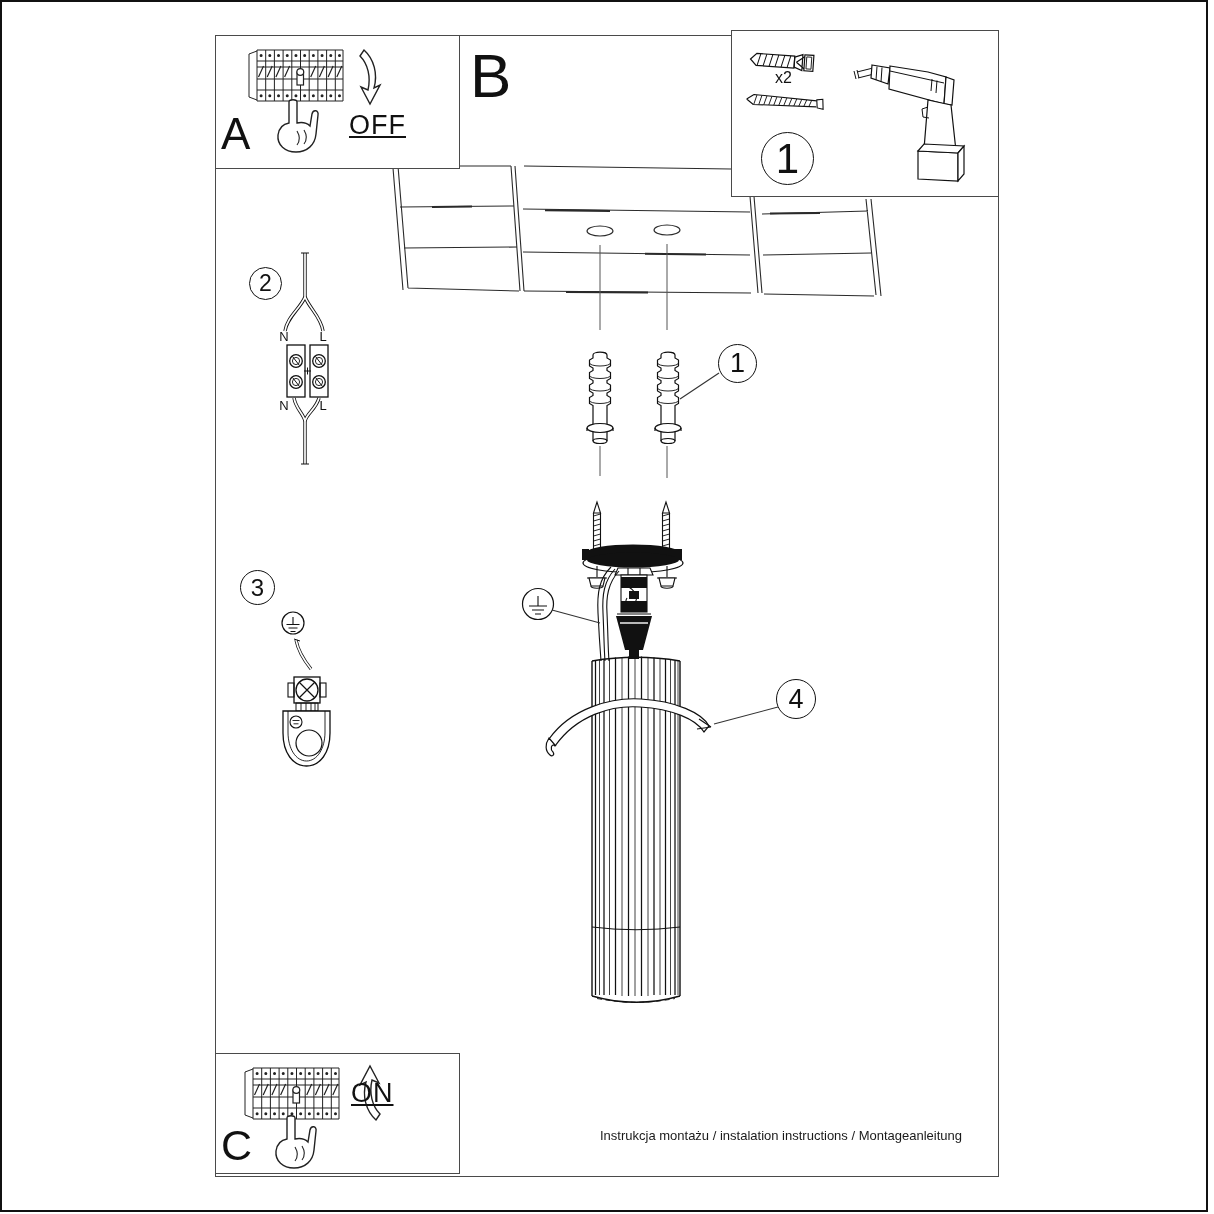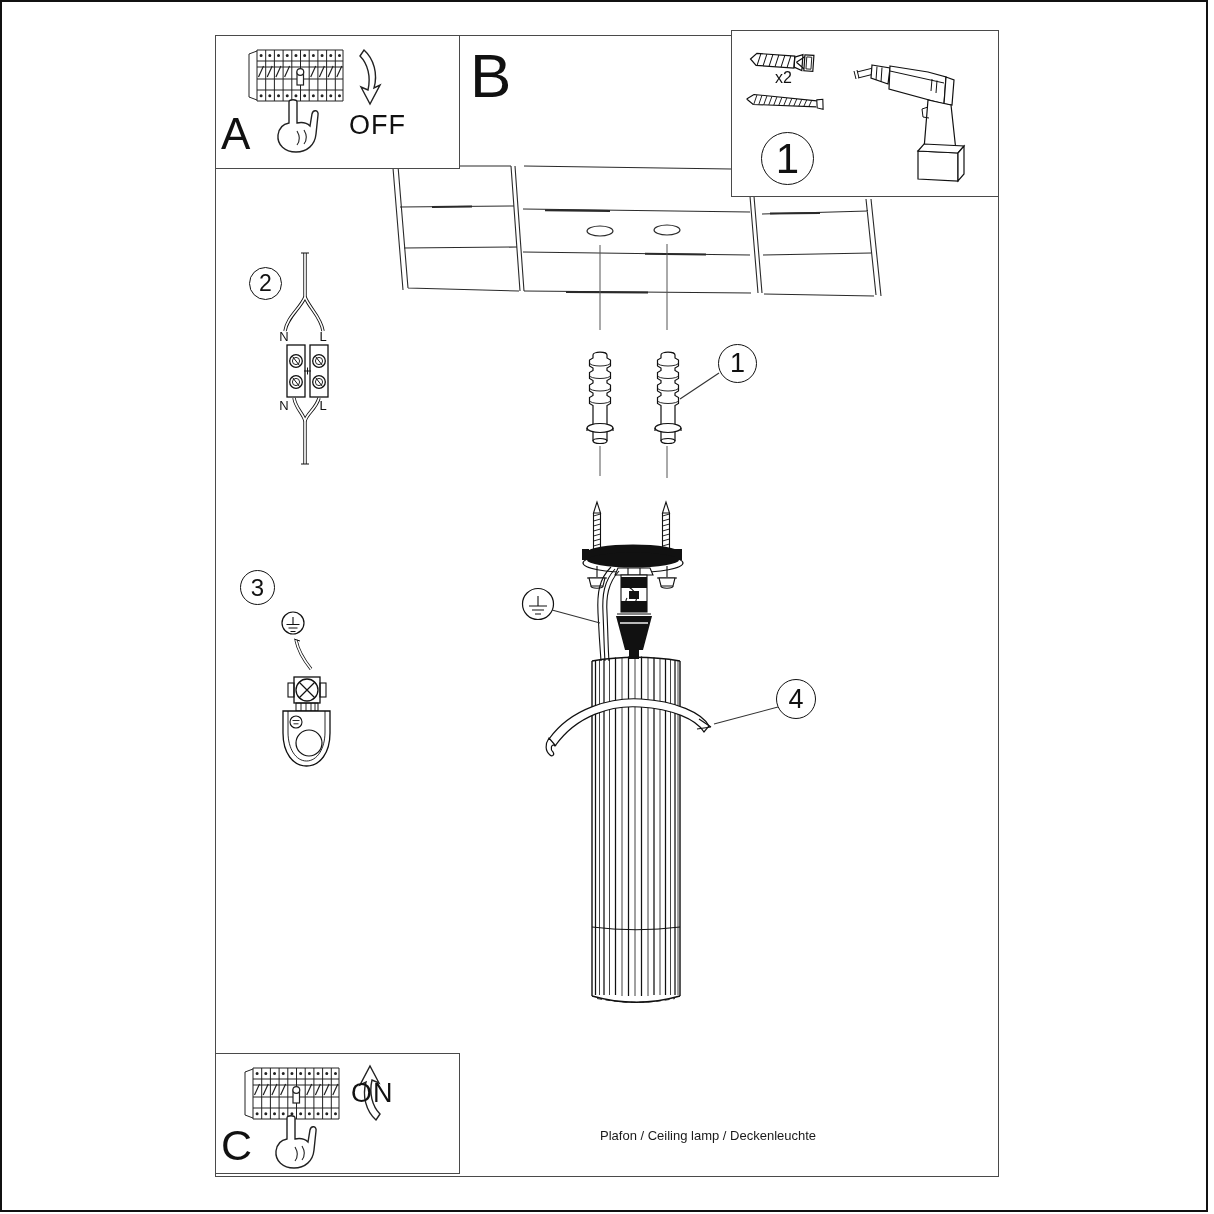--- a/index.html
+++ b/index.html
@@ -5,21 +5,21 @@
   html,body{margin:0;padding:0;background:#fff;}
   #page{position:relative;width:1214px;height:1214px;background:#fff;overflow:hidden;
         font-family:"Liberation Sans","DejaVu Sans",sans-serif;color:#111;}
   #page-border{position:absolute;left:0;top:0;width:1208px;height:1212px;
         border:2px solid #111;box-sizing:border-box;z-index:0;}
   #main-frame{position:absolute;left:215px;top:35px;width:784px;height:1142px;
         border:1.4px solid #4a4a4a;box-sizing:border-box;z-index:1;background:transparent;}
   #art{position:absolute;left:0;top:0;z-index:2;}
   .box{position:absolute;background:#fff;border:1.4px solid #4a4a4a;box-sizing:border-box;z-index:3;}
   .label-letter{position:absolute;z-index:5;line-height:1;}
-  .state-word{position:absolute;z-index:5;font-size:27px;letter-spacing:1px;line-height:1;}
+  .state-word{position:absolute;z-index:5;font-size:27px;letter-spacing:1px;line-height:1;text-decoration:underline;}
   .callout{position:absolute;z-index:5;border:1.6px solid #111;border-radius:50%;
         background:#fff;display:flex;align-items:center;justify-content:center;line-height:1;}
   .nl{position:absolute;z-index:5;width:18px;text-align:center;font-size:13px;line-height:1;}
   #footer{position:absolute;left:600px;top:1127px;z-index:5;font-size:13px;line-height:18.5px;color:#1a1a1a;}
   #x2{position:absolute;left:775px;top:70px;z-index:5;font-size:16px;line-height:1;}
   svg{display:block;}
 </style>
 </head>
 <body>
 
@@ -258,15 +258,15 @@
   <div class="callout" style="left:249px;top:267px;width:31px;height:31px;font-size:23px;">2</div>
   <div class="callout" style="left:240px;top:570px;width:33px;height:33px;font-size:24px;">3</div>
   <div class="callout" style="left:776px;top:679px;width:38px;height:38px;font-size:27px;">4</div>
 
   <div class="nl" style="left:275px;top:330px;">N</div>
   <div class="nl" style="left:314px;top:330px;">L</div>
   <div class="nl" style="left:275px;top:399px;">N</div>
   <div class="nl" style="left:314px;top:399px;">L</div>
 
   <div id="footer">
-    <div>Plafon / Ceiling lamp / Deckenleuchte</div>
+    <div>Instrukcja montażu / instalation instructions / Montageanleitung</div>
   </div>
 </div>
 
 </body></html>

